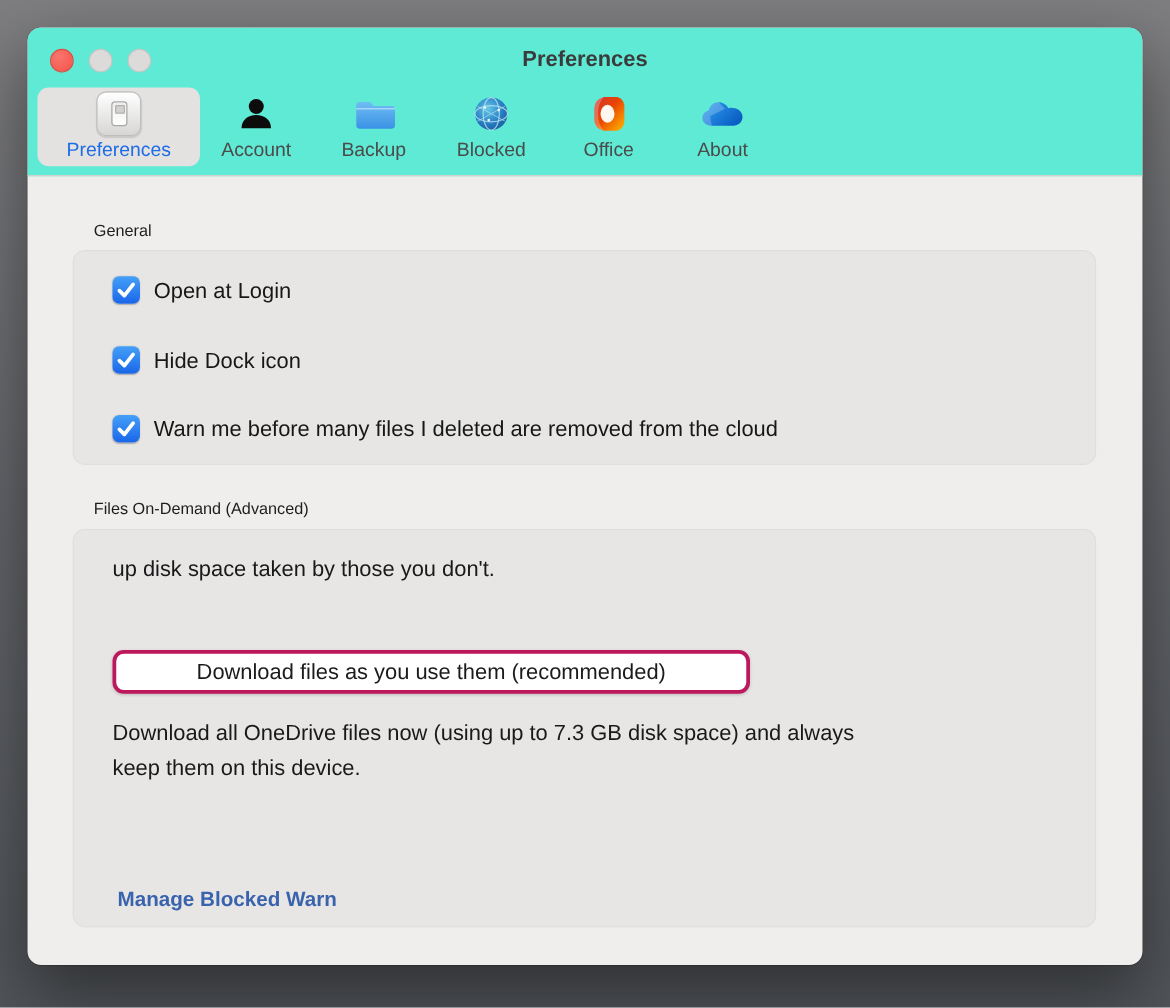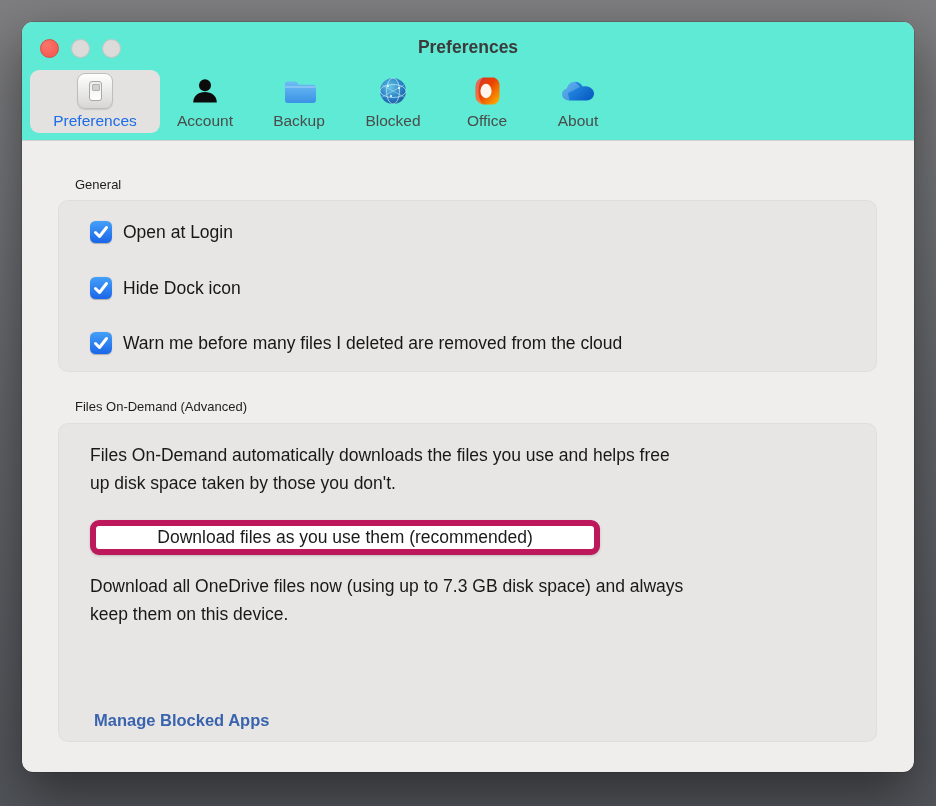--- a/index.html
+++ b/index.html
@@ -68,21 +68,21 @@
     width:22px; height:22px; border-radius:5.5px; flex:0 0 auto;
     background:linear-gradient(#44a0f8,#1a66e9);
     box-shadow:0 0.5px 1px rgba(0,0,0,.25);
     display:flex; align-items:center; justify-content:center;
   }
   .check-label { font-size:17.5px; color:#171717; white-space:nowrap; }
 
   .fod-text { position:absolute; left:32px; font-size:17.5px; line-height:27.5px; color:#191919; white-space:nowrap; }
   .push-btn {
     position:absolute; left:32px; height:35px; border-radius:9px;
-    background:#ffffff; border:6px solid #be185d;
+    background:#ffffff; border:3px solid #be185d;
     box-shadow:0 1px 2.5px rgba(0,0,0,.18);
     font-family:"Liberation Sans",sans-serif; font-size:17.5px; color:#1b1b1b;
     display:flex; align-items:center; justify-content:center; cursor:default;
   }
   .link { position:absolute; left:36px; font-size:16.5px; font-weight:600; color:#3a63ae; cursor:pointer; }
 </style>
 </head>
 <body>
 
 <div class="window">
@@ -213,28 +213,27 @@
           </svg>
       </div>
       <span class="check-label">Warn me before many files I deleted are removed from the cloud</span>
     </div>
   </div>
 
   <div class="section-heading" style="top:377px;">Files On-Demand (Advanced)</div>
 
   <div class="groupbox" id="box-fod">
     <div class="fod-text" style="top:19px;">
-      <div>Files On-Demand automatically downloads the files you use and helps free</div>
       <div>up disk space taken by those you don't.</div>
     </div>
 
     <div class="push-btn" style="top:97px; width:510px;">Download files as you use them (recommended)</div>
 
     <div class="fod-text" style="top:150px;">
       <div>Download all OneDrive files now (using up to 7.3 GB disk space) and always</div>
       <div>keep them on this device.</div>
     </div>
 
 
-    <div class="link" style="top:288px;">Manage Blocked Apps</div>
+    <div class="link" style="top:288px;">Manage Blocked Warn</div>
   </div>
 
 </div>
 
 </body></html>

